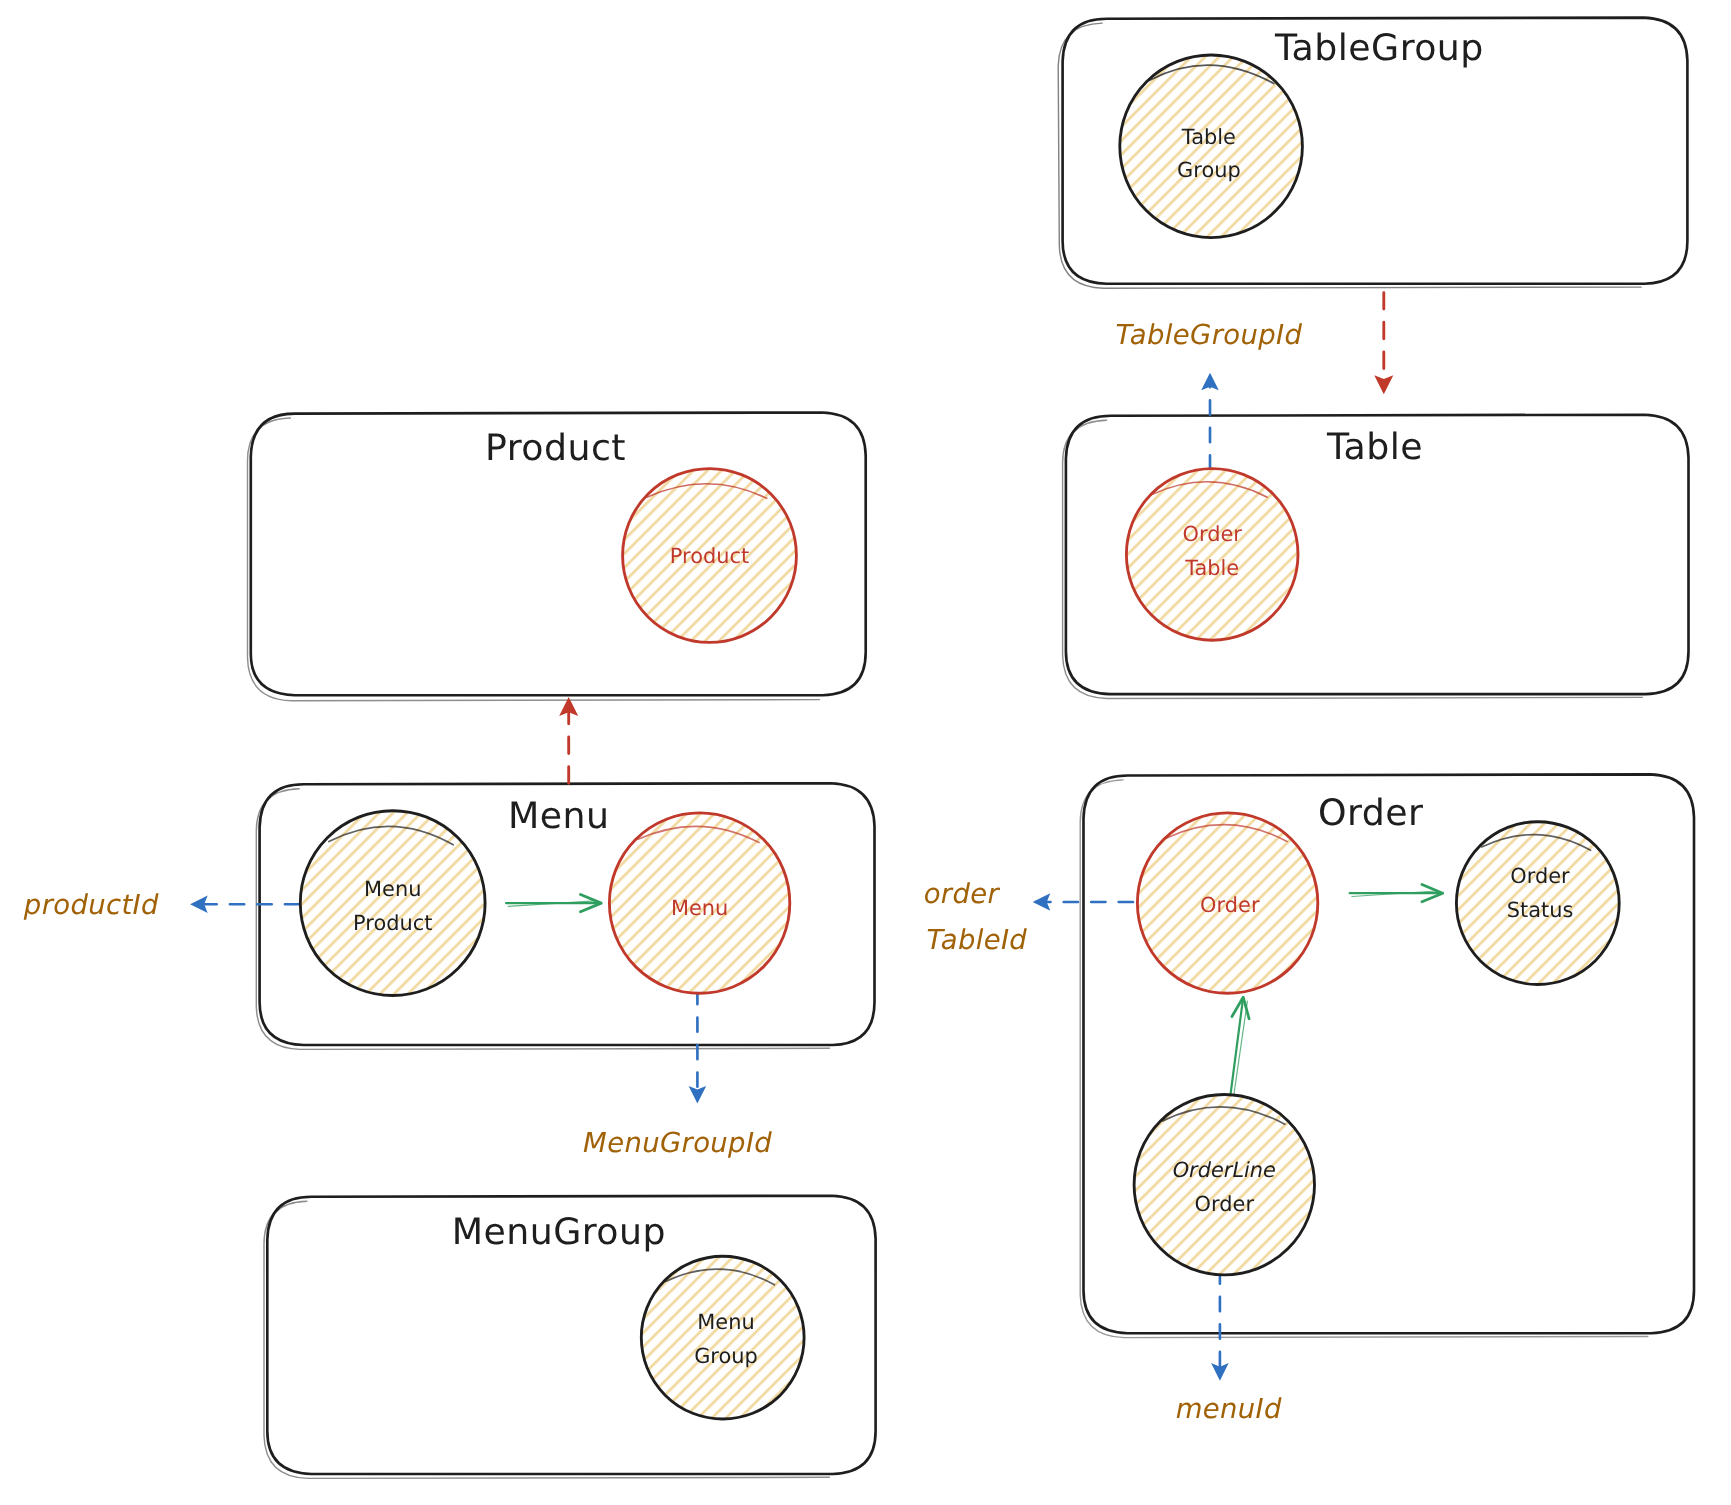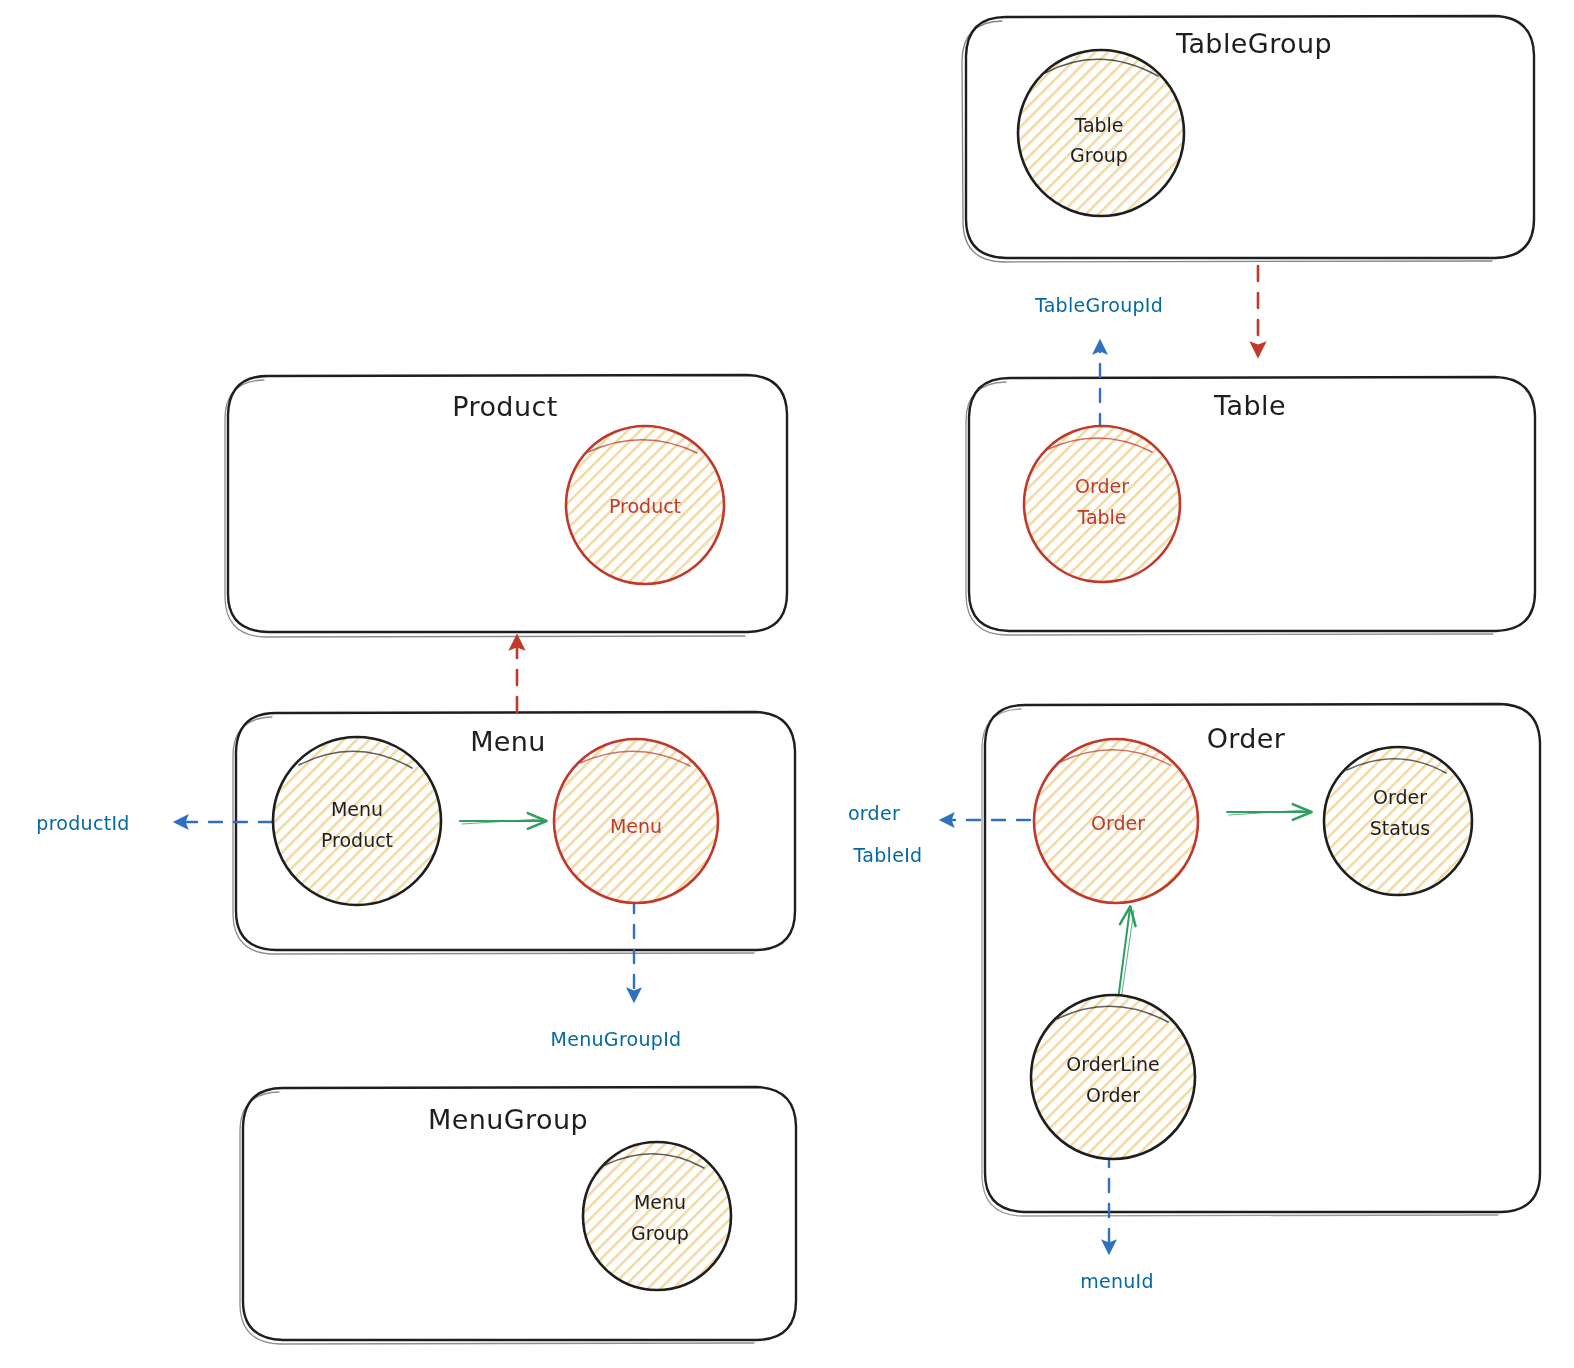--- a/index.html
+++ b/index.html
@@ -35,36 +35,37 @@
   }
   .txt {
     position: absolute;
     white-space: pre;
     text-align: center;
     line-height: 1.28;
     transform: translate(-50%, -50%);
     font-family: "DejaVu Sans", sans-serif;
   }
   .box-title {
-    font-size: 27px;
+    font-size: 33px;
     color: #1e1e1e;
     letter-spacing: 0.4px;
   }
   .node-label-dark {
     font-size: 19px;
     color: #1e1e1e;
   }
   .node-label-red {
     font-size: 19px;
     color: #c0392b;
   }
   .edge-label {
-    font-size: 19px;
-    color: #0369a1;
+    font-size: 25px;
+    color: #a16207;
     letter-spacing: 0.3px;
+    font-style: italic;
   }
 </style>
 </head>
 <body>
 
 <div id="canvas">
 
   <svg id="vector-layer" viewBox="0 0 1574 1368">
     <defs>
       <pattern id="hatch" width="9" height="9" patternTransform="rotate(45)" patternUnits="userSpaceOnUse">
@@ -221,21 +222,21 @@
     <div class="txt node-label-dark" style="left:357px; top:809px;">Menu</div>
     <div class="txt node-label-dark" style="left:357px; top:840px;">Product</div>
 
     <div class="txt node-label-red" style="left:636px; top:826px;">Menu</div>
 
     <div class="txt node-label-red" style="left:1118px; top:823px;">Order</div>
 
     <div class="txt node-label-dark" style="left:1400px; top:797px;">Order</div>
     <div class="txt node-label-dark" style="left:1400px; top:828px;text-align:right;">Status</div>
 
-    <div class="txt node-label-dark" style="left:1113px; top:1064px;">OrderLine</div>
+    <div class="txt node-label-dark" style="left:1113px; top:1064px;font-style:italic;">OrderLine</div>
     <div class="txt node-label-dark" style="left:1113px; top:1095px;">Order</div>
 
     <div class="txt node-label-dark" style="left:660px; top:1202px;">Menu</div>
     <div class="txt node-label-dark" style="left:660px; top:1233px;">Group</div>
 
     <div class="txt edge-label" style="left:1099px; top:305px;">TableGroupId</div>
 
     <div class="txt edge-label" style="left:83px; top:823px;">productId</div>
 
     <div class="txt edge-label" style="left:874px; top:813px;">order</div>

